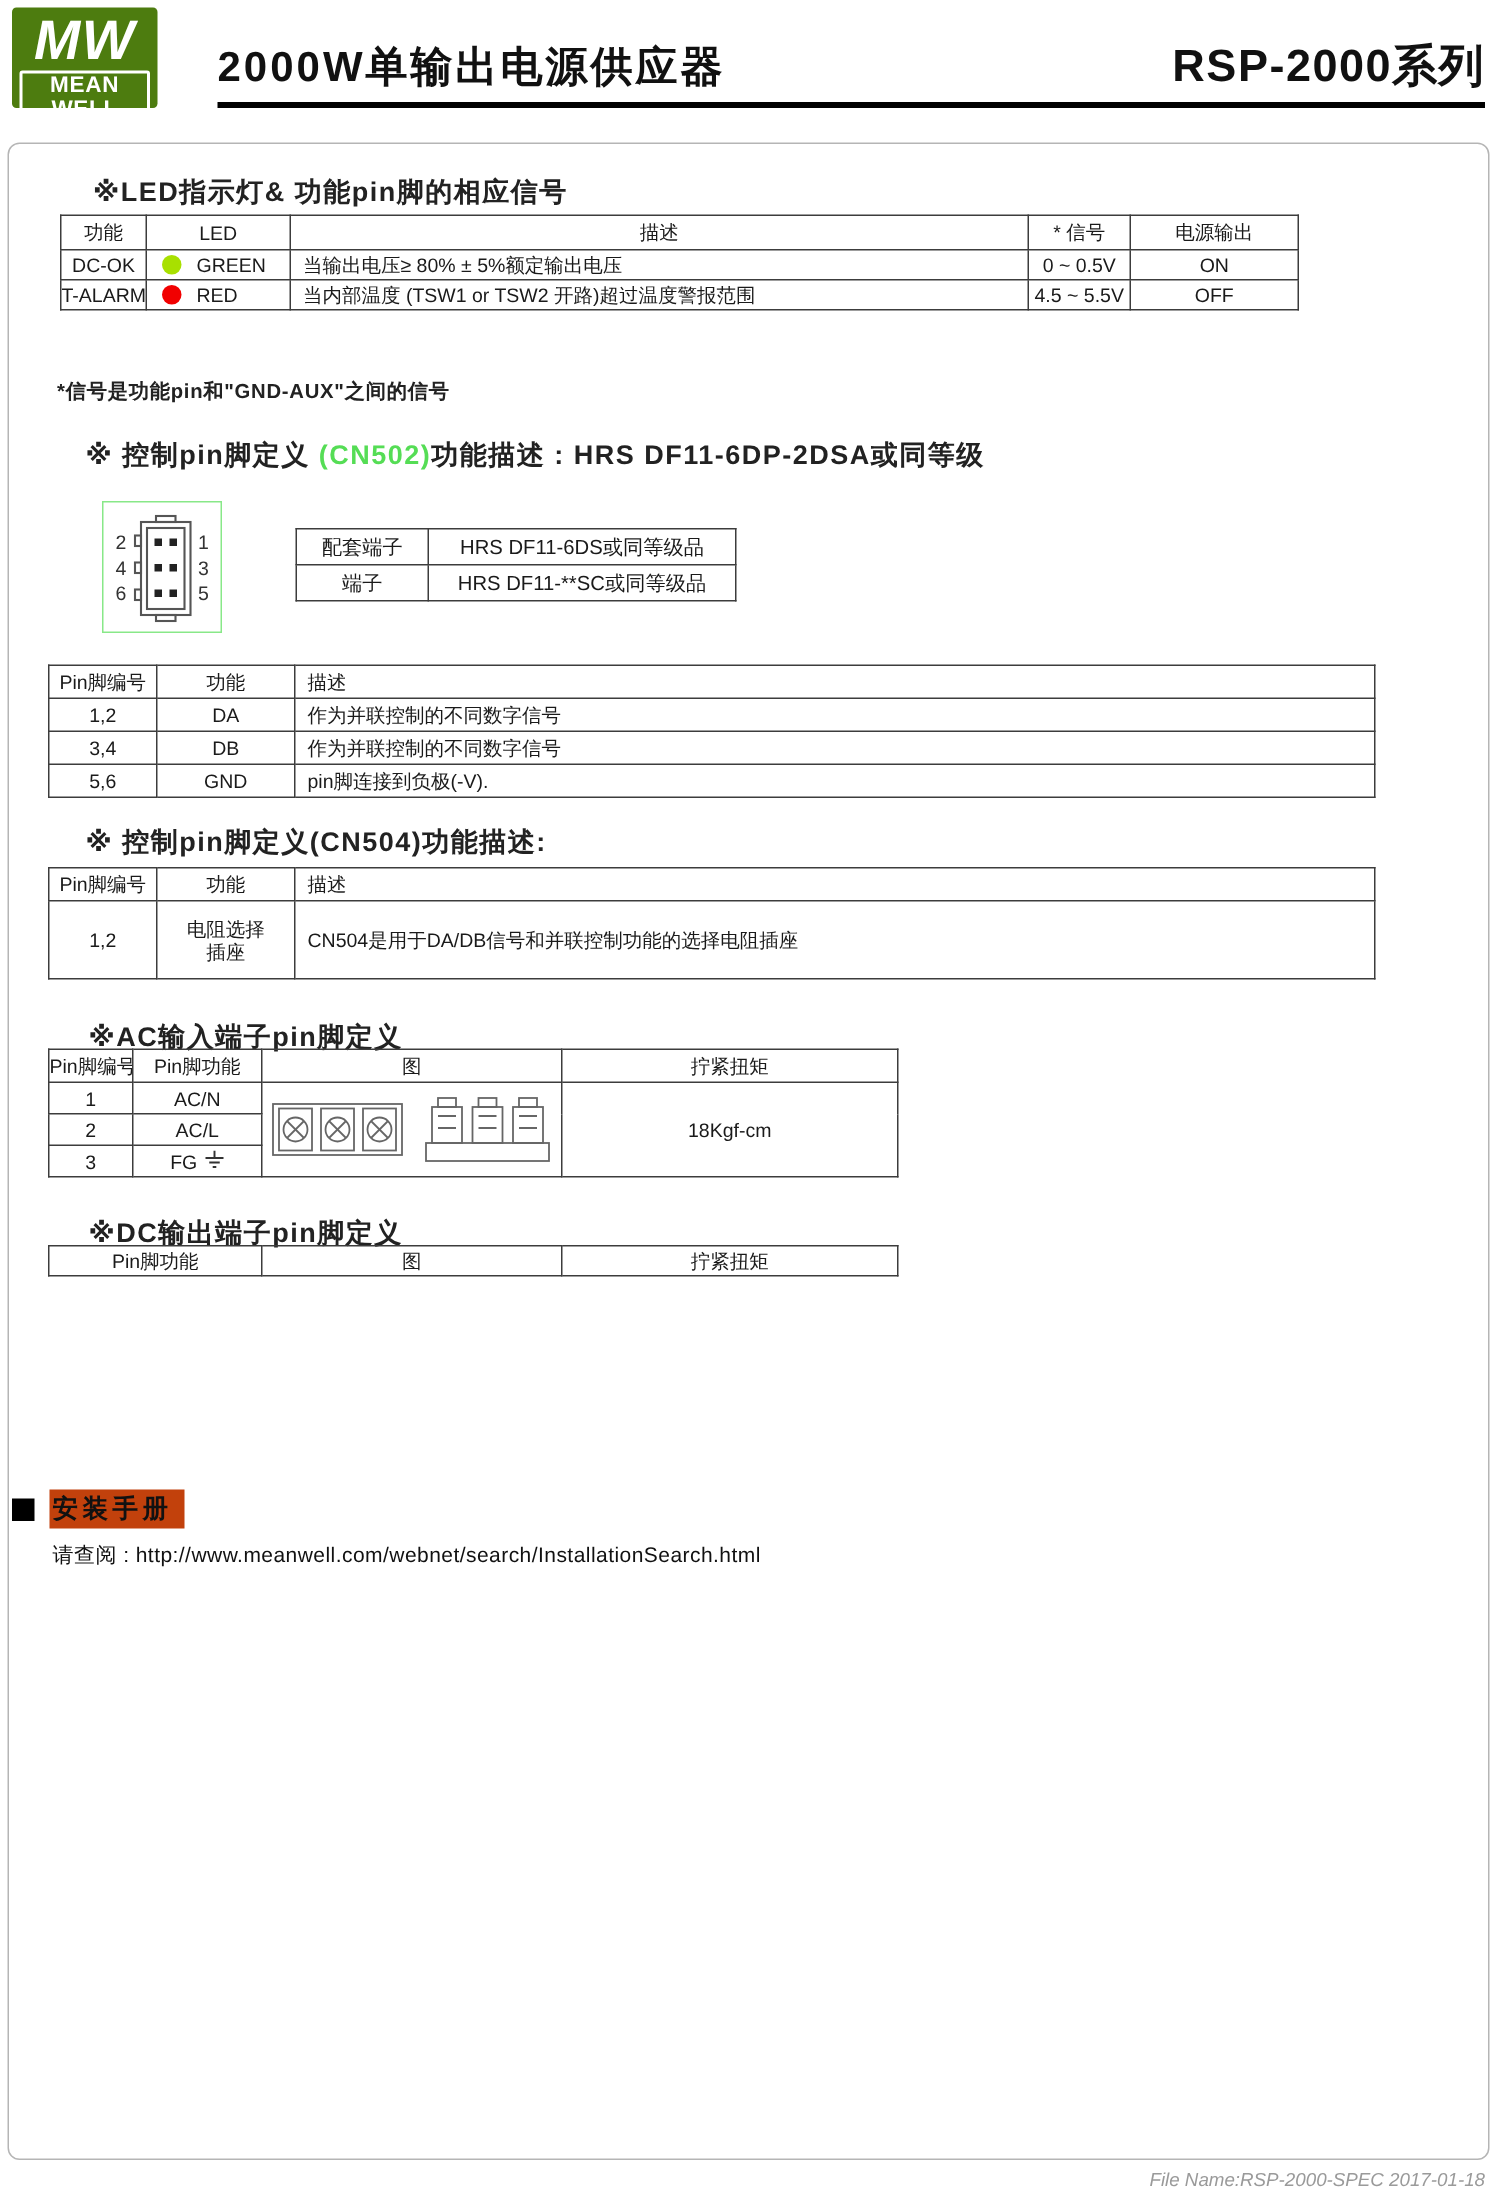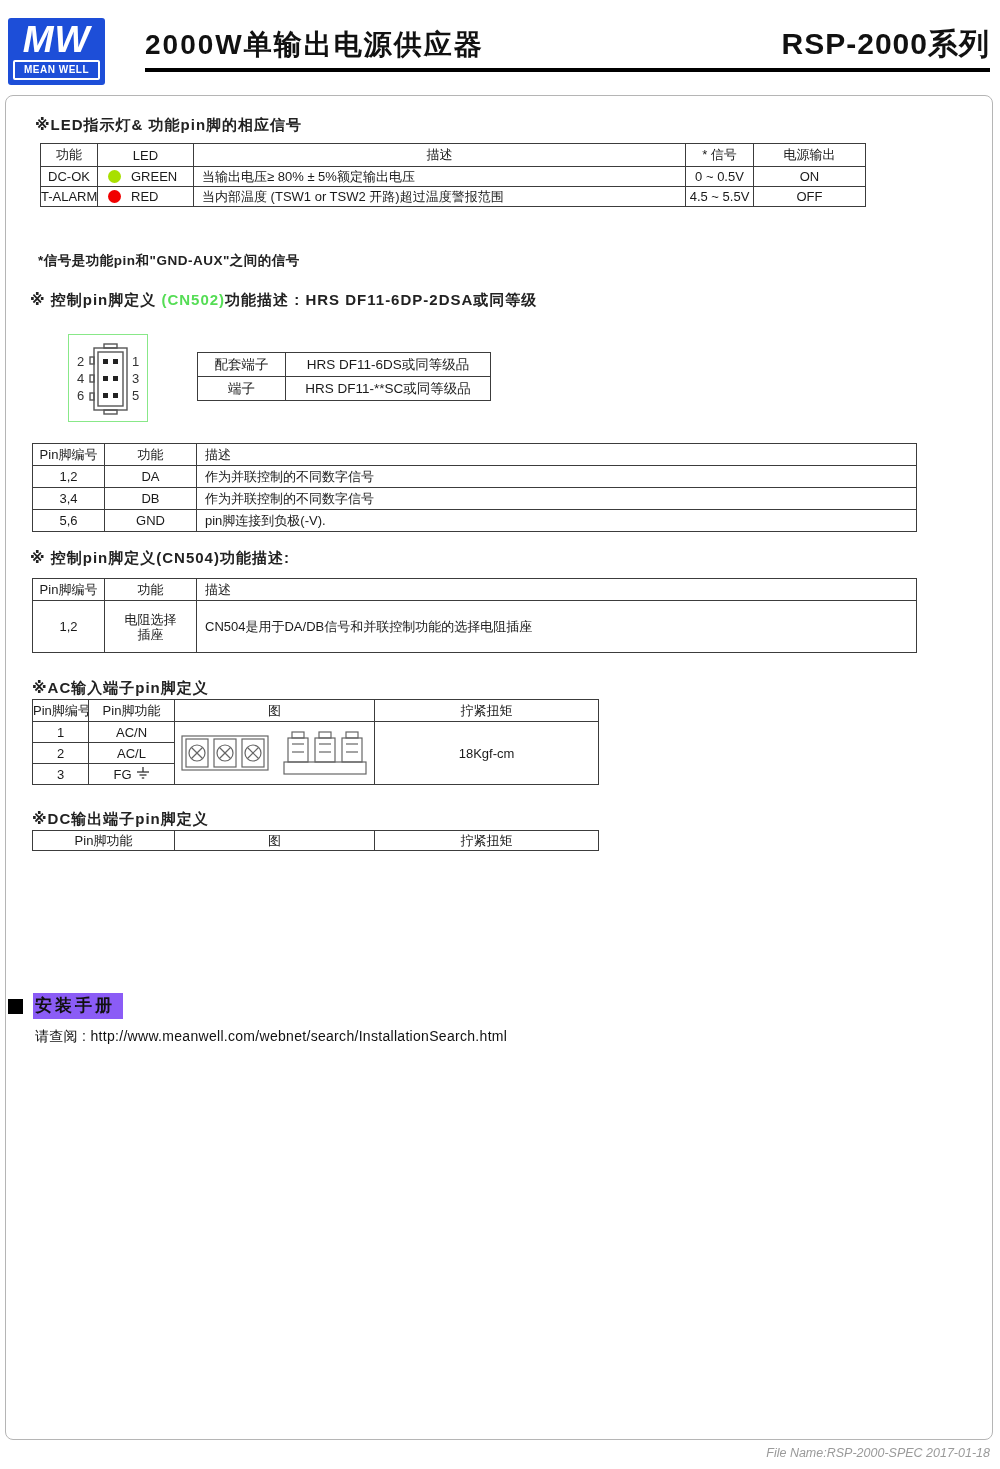--- a/index.html
+++ b/index.html
@@ -5,31 +5,31 @@
   * { margin:0; padding:0; box-sizing:border-box; }
   html,body { background:#ffffff; }
   body {
     width:1000px; height:1469px; position:relative;
     font-family:"Liberation Sans","DejaVu Sans",sans-serif;
     color:#1a1a1a;
   }
   .abs { position:absolute; }
 
   
-  .logo { left:8px; top:18px; width:97px; height:67px; background:#1d4ed8; border-radius:3px; padding:2px 5px; }
+  .logo { left:8px; top:5px; width:97px; height:67px; background:#4d7c0f; border-radius:3px; padding:2px 5px; }
   .logo-mw { color:#ffffff; font-weight:bold; font-style:italic; font-size:37px; line-height:40px; text-align:center; letter-spacing:1px; }
-  .logo-band { margin-top:0px; border:2px solid #ffffff; border-radius:2px; text-align:center; color:#ffffff; font-weight:bold; font-size:10px; line-height:16px; letter-spacing:0.5px; }
+  .logo-band { margin-top:0px; border:2px solid #ffffff; border-radius:2px; text-align:center; color:#ffffff; font-weight:bold; font-size:15px; line-height:16px; letter-spacing:0.5px; }
   .doc-title { left:145px; top:26px; font-size:28px; font-weight:600; letter-spacing:2px; color:#111; }
   .doc-series { top:24px; right:10px; font-size:30px; font-weight:bold; color:#111; letter-spacing:1px; }
   .header-rule { left:145px; top:68px; width:845px; height:4px; background:#000; }
 
   
   .content-frame { left:5px; top:95px; width:988px; height:1345px; border:1px solid #b5b5b5; border-radius:8px; }
 
-  .sec-heading { font-size:15px; font-weight:600; color:#222; letter-spacing:1px; }
+  .sec-heading { font-size:18px; font-weight:600; color:#222; letter-spacing:1px;margin-left:27px; }
   .green-text { color:#55dd55; }
 
   table { border-collapse:collapse; table-layout:fixed; }
   td, th { border:1px solid #3c3c3c; font-size:13px; font-weight:normal; color:#1a1a1a; text-align:center; vertical-align:middle; overflow:hidden; white-space:nowrap; }
   td.left { text-align:left; padding-left:8px; }
 
   
   .led-table { left:40px; top:143px; width:825px; }
   .led-table tr { height:20px; }
   .led-table tr.hdr { height:23px; }
@@ -59,21 +59,21 @@
   .dc-heading { left:32px; top:810px; }
   .dc-table { left:32px; top:830px; width:566px; }
   .dc-table tr.hdr { height:20px; }
   .dc-table tr.data { height:54px; }
   .fig-cell { vertical-align:middle; }
   .ground-icon { vertical-align:-1px; margin-left:4px; }
 
   
   .install-line { left:8px; top:993px; display:flex; align-items:center; }
   .black-square { width:15px; height:15px; background:#000; margin-right:10px; }
-  .install-title { font-size:17px; font-weight:600; letter-spacing:3px; background:#8b5cf6; padding:1px 8px 2px 2px; color:#111; }
+  .install-title { font-size:17px; font-weight:600; letter-spacing:3px; background:#c2410c; padding:1px 8px 2px 2px; color:#111; }
   .install-url { left:35px; top:1028px; font-size:14px; font-weight:500; color:#111; letter-spacing:0.3px; }
 
   .footer-info { right:10px; top:1446px; font-size:12.5px; font-style:italic; color:#9a9a9a; }
 
   svg text { font-family:"Liberation Sans","DejaVu Sans",sans-serif; }
 </style>
 </head>
 <body>
 
 <div class="abs logo">

